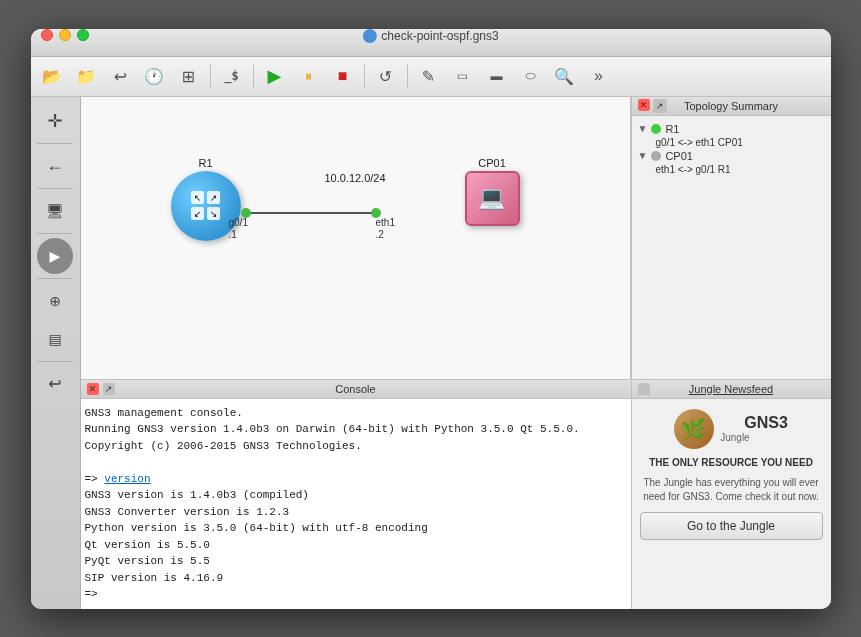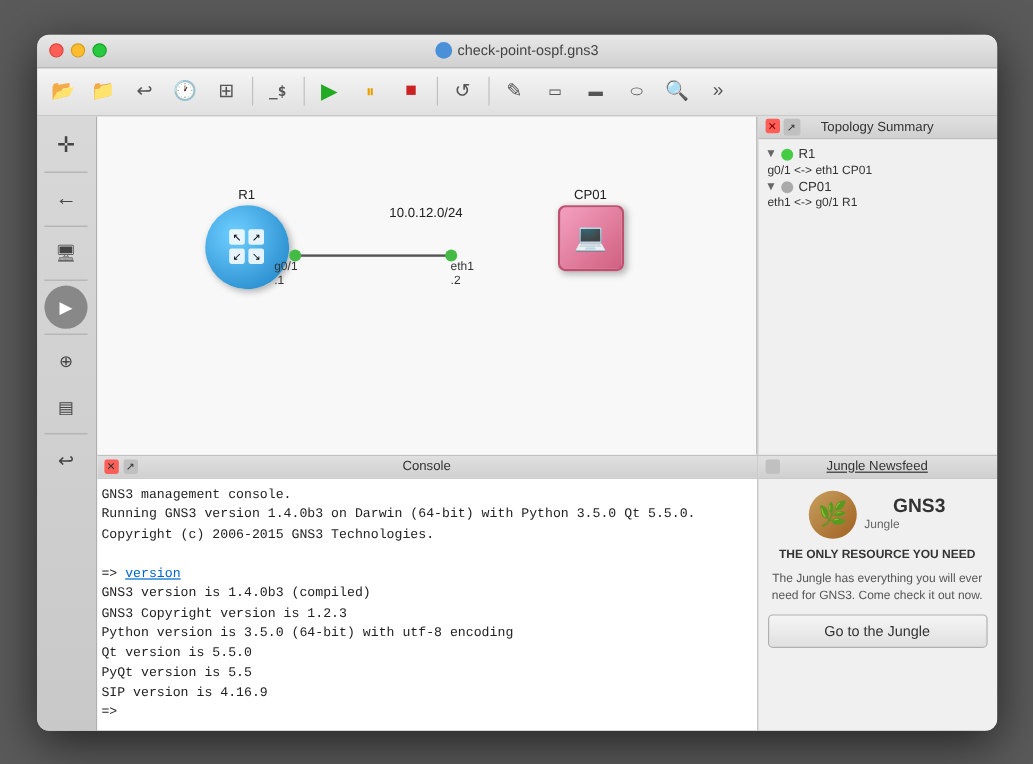--- a/index.html
+++ b/index.html
@@ -20,21 +20,20 @@
       box-shadow: 0 10px 40px rgba(0,0,0,0.6);
       overflow: hidden;
       display: flex;
       flex-direction: column;
     }
     
     .titlebar {
       background: linear-gradient(to bottom, #e8e8e8, #d0d0d0);
       height: 28px;
       display: flex;
-      align-items: center;
       padding: 0 10px;
       border-bottom: 1px solid #b0b0b0;
       position: relative;
       flex-shrink: 0;
     }
     .traffic-lights {
       display: flex;
       gap: 6px;
     }
     .traffic-light {
@@ -202,21 +201,21 @@
       color: #333;
       flex: 1;
     }
     .topo-item {
       display: flex;
       align-items: center;
       gap: 4px;
       padding: 1px 0;
     }
     .topo-item-indent {
-      margin-left: 2px;
+      margin-left: 18px;
     }
     .topo-dot {
       width: 10px;
       height: 10px;
       border-radius: 50%;
       flex-shrink: 0;
     }
     .dot-green { background: #44cc44; }
     .dot-gray  { background: #aaaaaa; }
     .topo-arrow {
@@ -621,21 +620,21 @@
             </div>
             <span>Console</span>
           </div>
           <div class="console-content">
             <div>GNS3 management console.</div>
             <div>Running GNS3 version 1.4.0b3 on Darwin (64-bit) with Python 3.5.0 Qt 5.5.0.</div>
             <div>Copyright (c) 2006-2015 GNS3 Technologies.</div>
             <div>&nbsp;</div>
             <div><span>=&gt; </span><span class="console-link">version</span></div>
             <div>GNS3 version is 1.4.0b3 (compiled)</div>
-            <div>GNS3 Copyright version is 1.2.3</div>
+            <div>GNS3 Converter version is 1.2.3</div>
             <div>Python version is 3.5.0 (64-bit) with utf-8 encoding</div>
             <div>Qt version is 5.5.0</div>
             <div>PyQt version is 5.5</div>
             <div>SIP version is 4.16.9</div>
             <div>=&gt;</div>
           </div>
         </div>
 
         <div class="jungle-panel">
           <div class="jungle-header">

